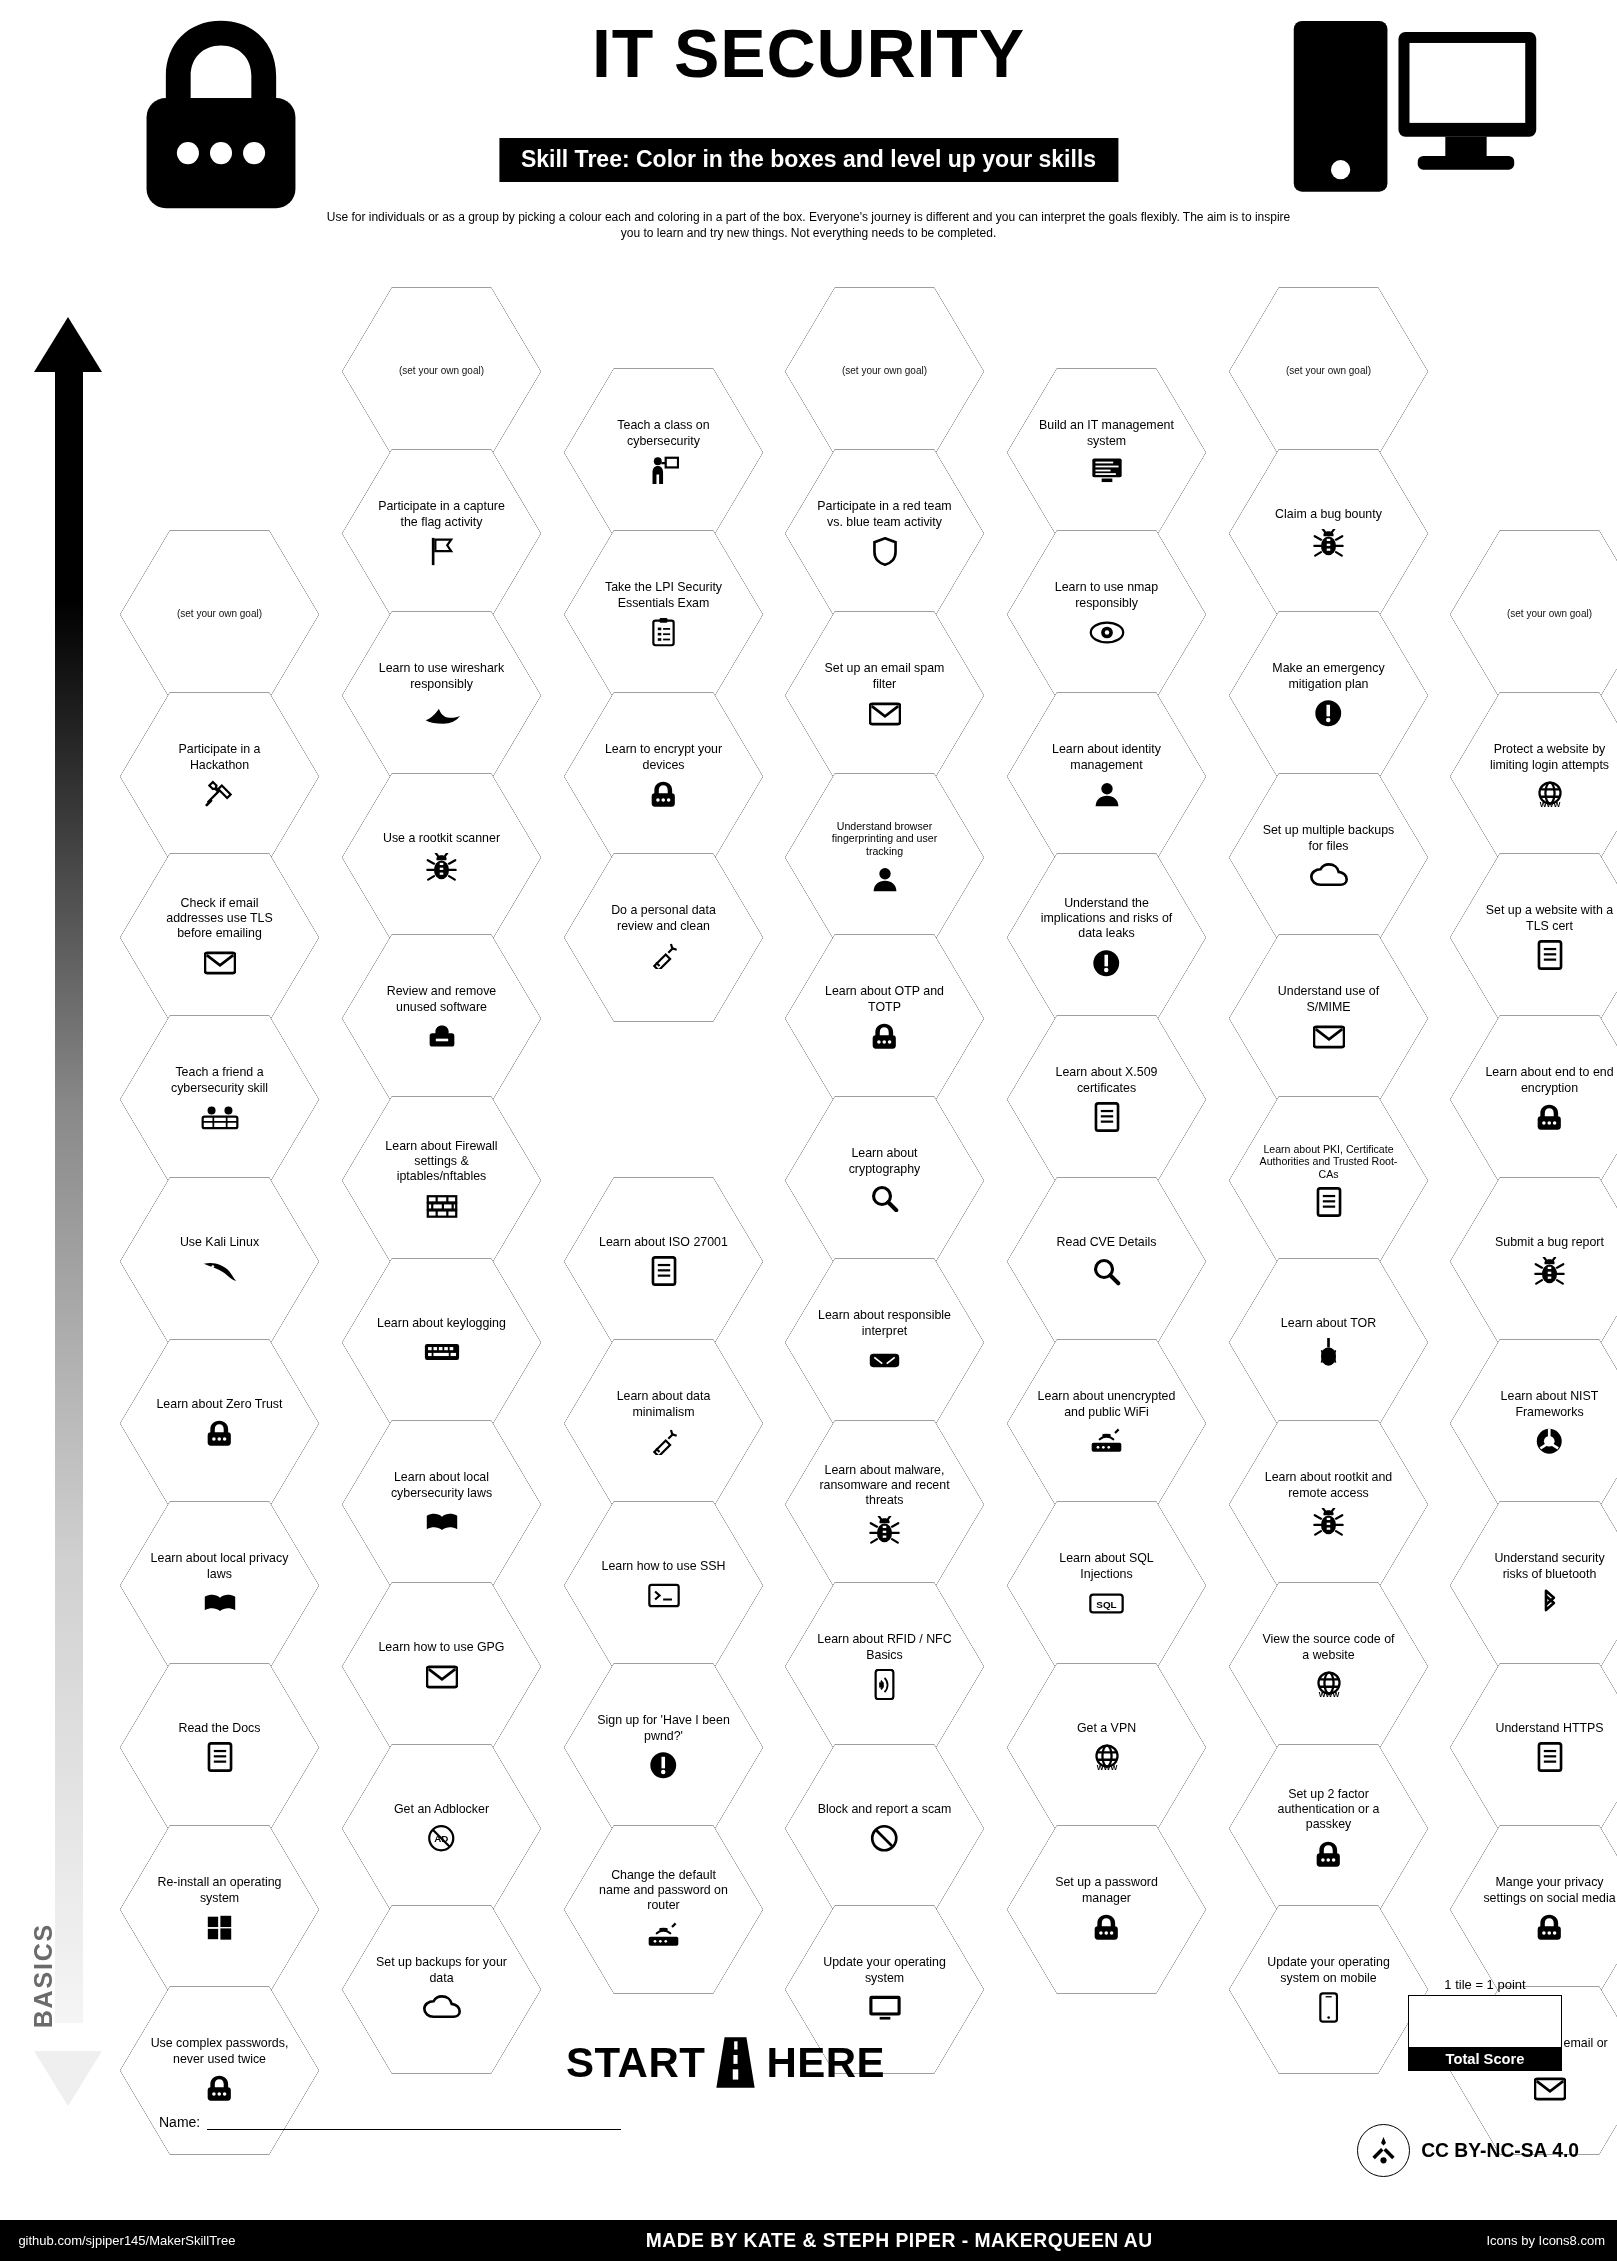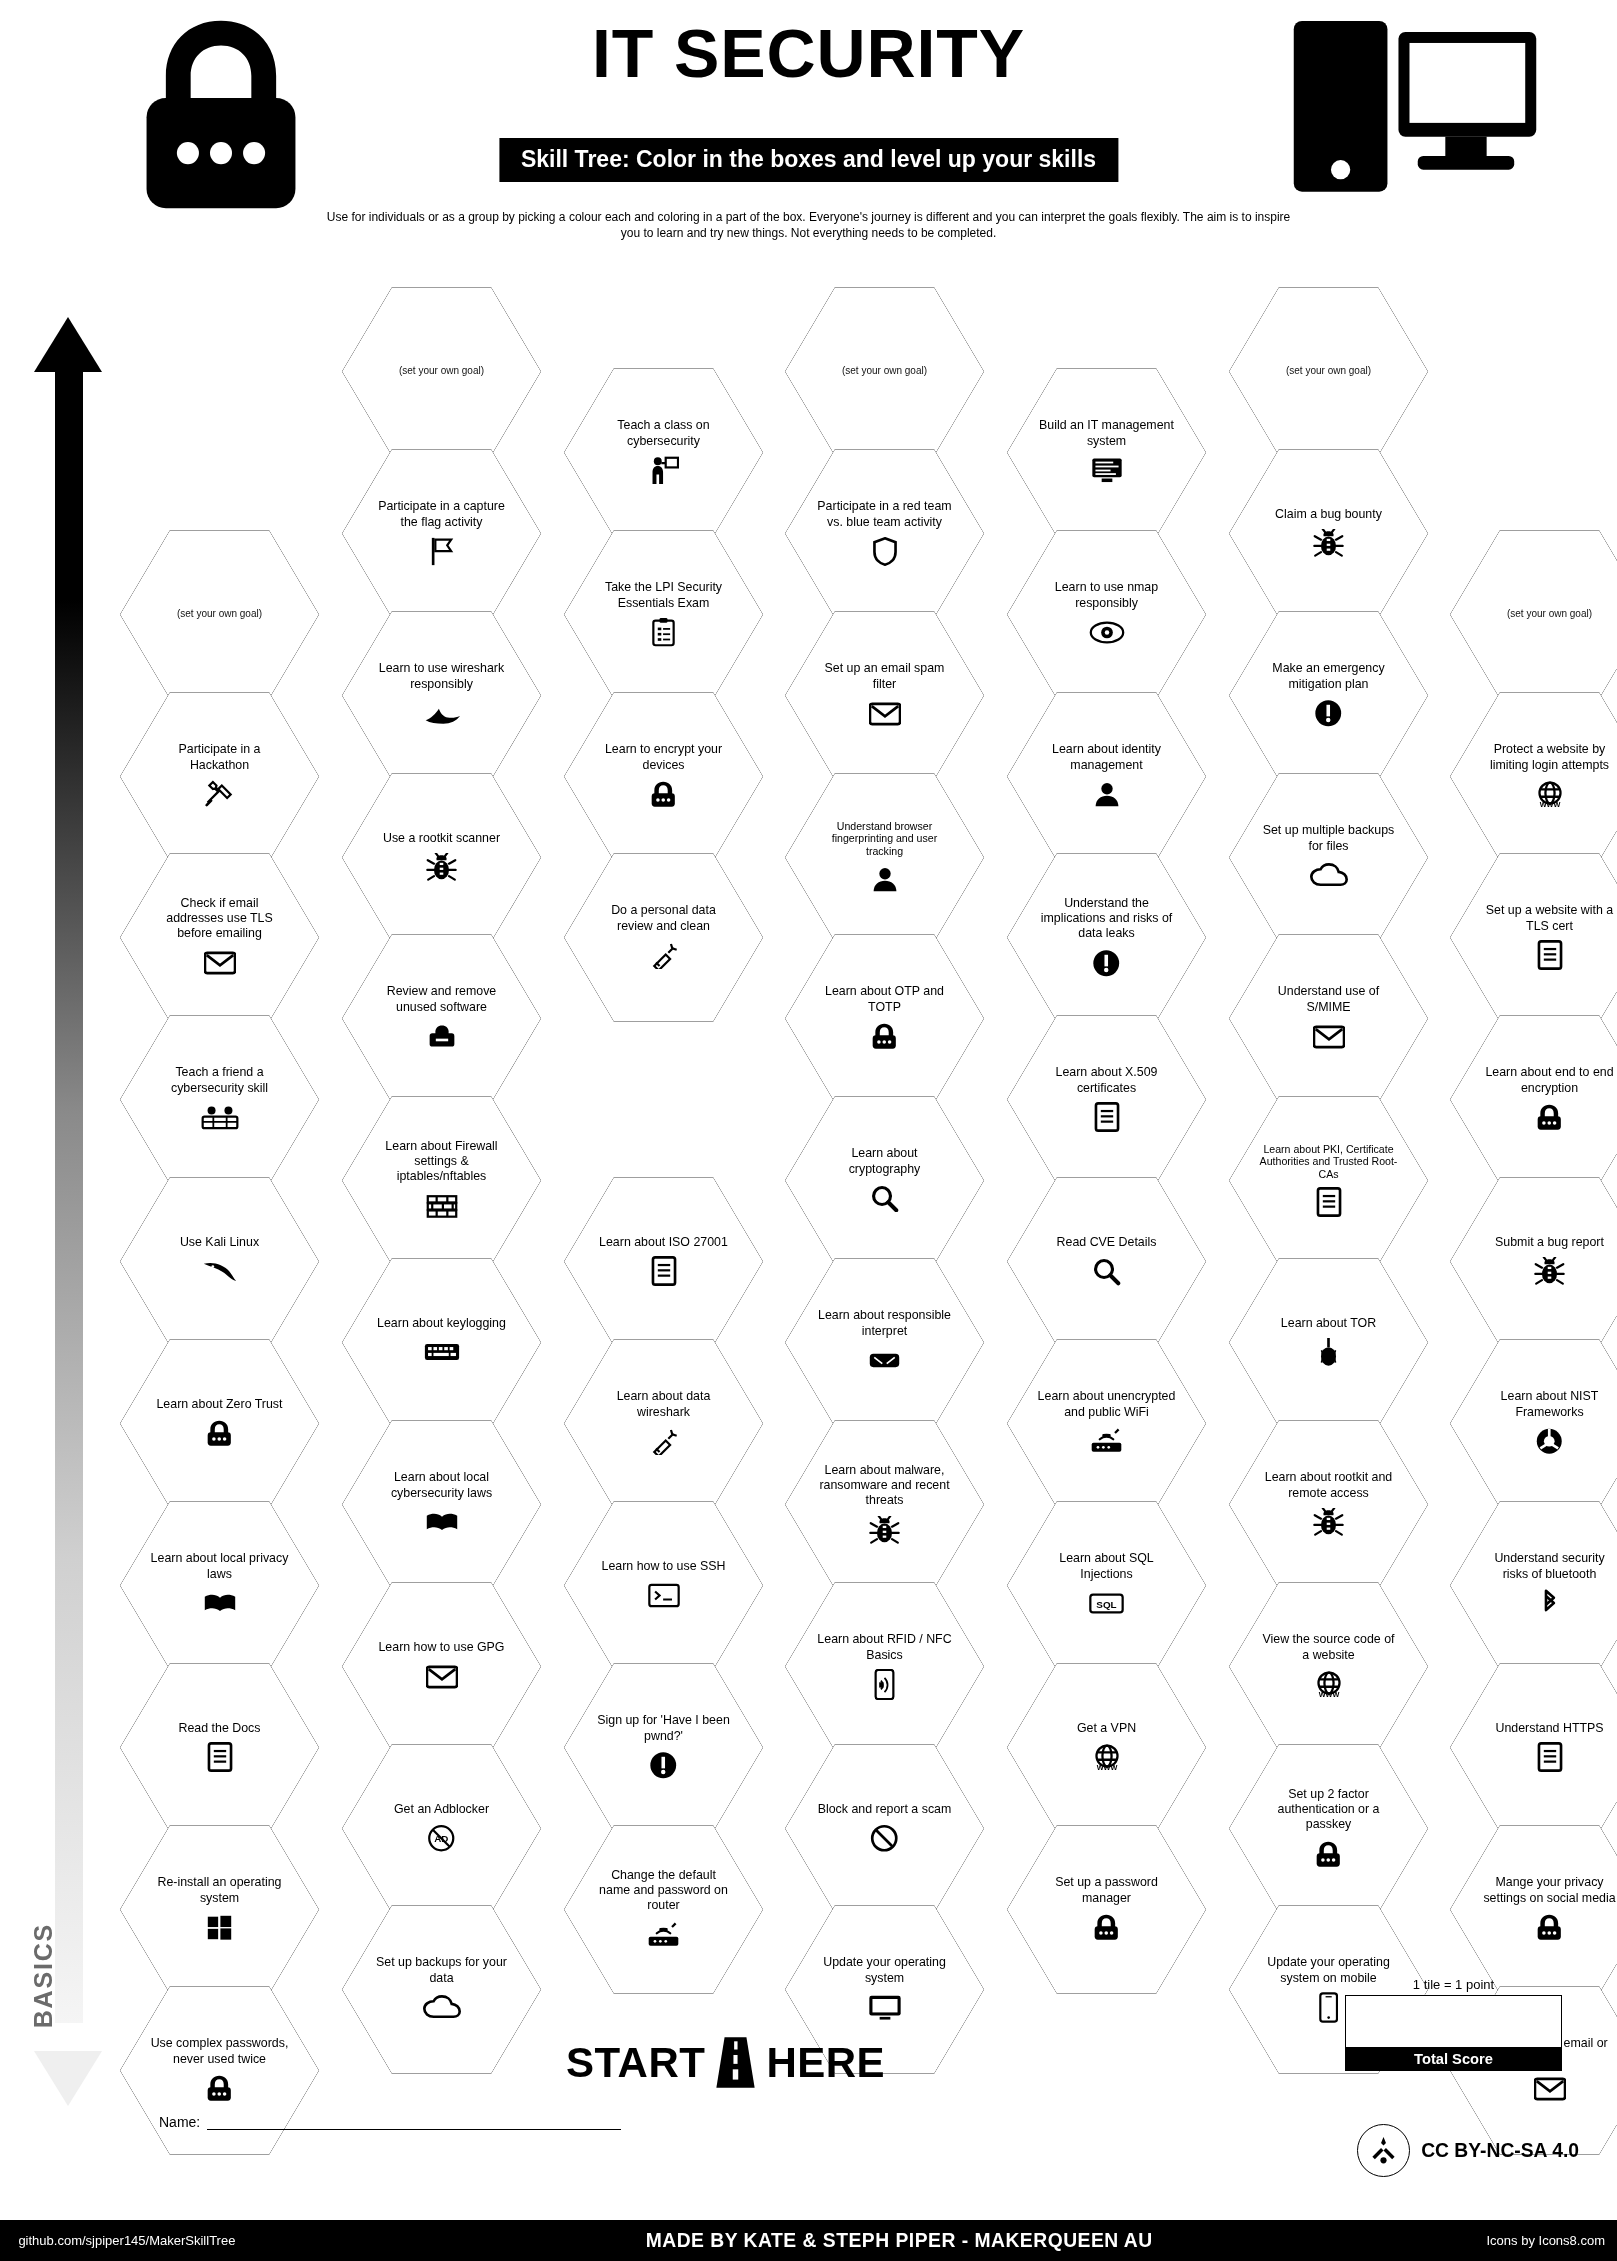--- a/index.html
+++ b/index.html
@@ -38,21 +38,21 @@
   .hex .label.small{font-size:10.6px;line-height:1.2;}
   .hex .label.goal{font-size:10px;color:#111;}
   .hex .ico{margin-top:4.6px;height:33px;display:flex;align-items:center;justify-content:center;}
   .hex .ico svg{display:block;}
 
   
   .start{position:absolute;left:566px;top:2037px;display:flex;align-items:center;gap:10px;}
   .start .word{font-size:42px;font-weight:bold;letter-spacing:0.5px;}
 
   
-  .scorebox{position:absolute;right:55px;top:1977px;width:217px;}
+  .scorebox{position:absolute;right:55px;top:1977px;width:154px;}
   .scorebox .tilenote{font-size:13px;text-align:center;margin-bottom:2.8px;}
   .scorebox .box{border:1.8px solid #000;height:51px;background:#fff;}
   .scorebox .total{background:#000;color:#fff;text-align:center;font-size:14.7px;font-weight:bold;padding:3.7px 0;}
 
   
   .nameline{position:absolute;left:159px;top:2113px;font-size:14px;display:flex;align-items:flex-end;gap:6.4px;}
   .nameline .rule{width:414px;border-bottom:1.8px solid #000;height:15.6px;}
 
   
   .license{position:absolute;right:38px;top:2124px;display:flex;align-items:center;gap:11px;justify-content:center;}
@@ -475,21 +475,21 @@
               <rect x="14" y="30" width="28" height="5" fill="#000"></rect>
               <rect x="14" y="42" width="28" height="5" fill="#000"></rect>
             </svg>
           </div>
         </div>
       </div>
     </div>
     <div class="hexwrap" style="left: 564px; top: 1052px;">
       <div class="hex">
         <div class="inner">
-          <div class="label">Learn about data wireshark</div>
+          <div class="label">Learn about data minimalism</div>
           <div class="ico">
             <svg viewBox="0 0 66 62" width="29" height="28">
               <path d="M12 56l26-26 10 10-26 26z" fill="none" stroke="#000" stroke-width="5"></path>
               <path d="M44 26l12-12M50 6l3 10 10 3" fill="none" stroke="#000" stroke-width="5"></path>
               <path d="M16 48l8 8" stroke="#000" stroke-width="5"></path>
             </svg>
           </div>
         </div>
       </div>
     </div>

